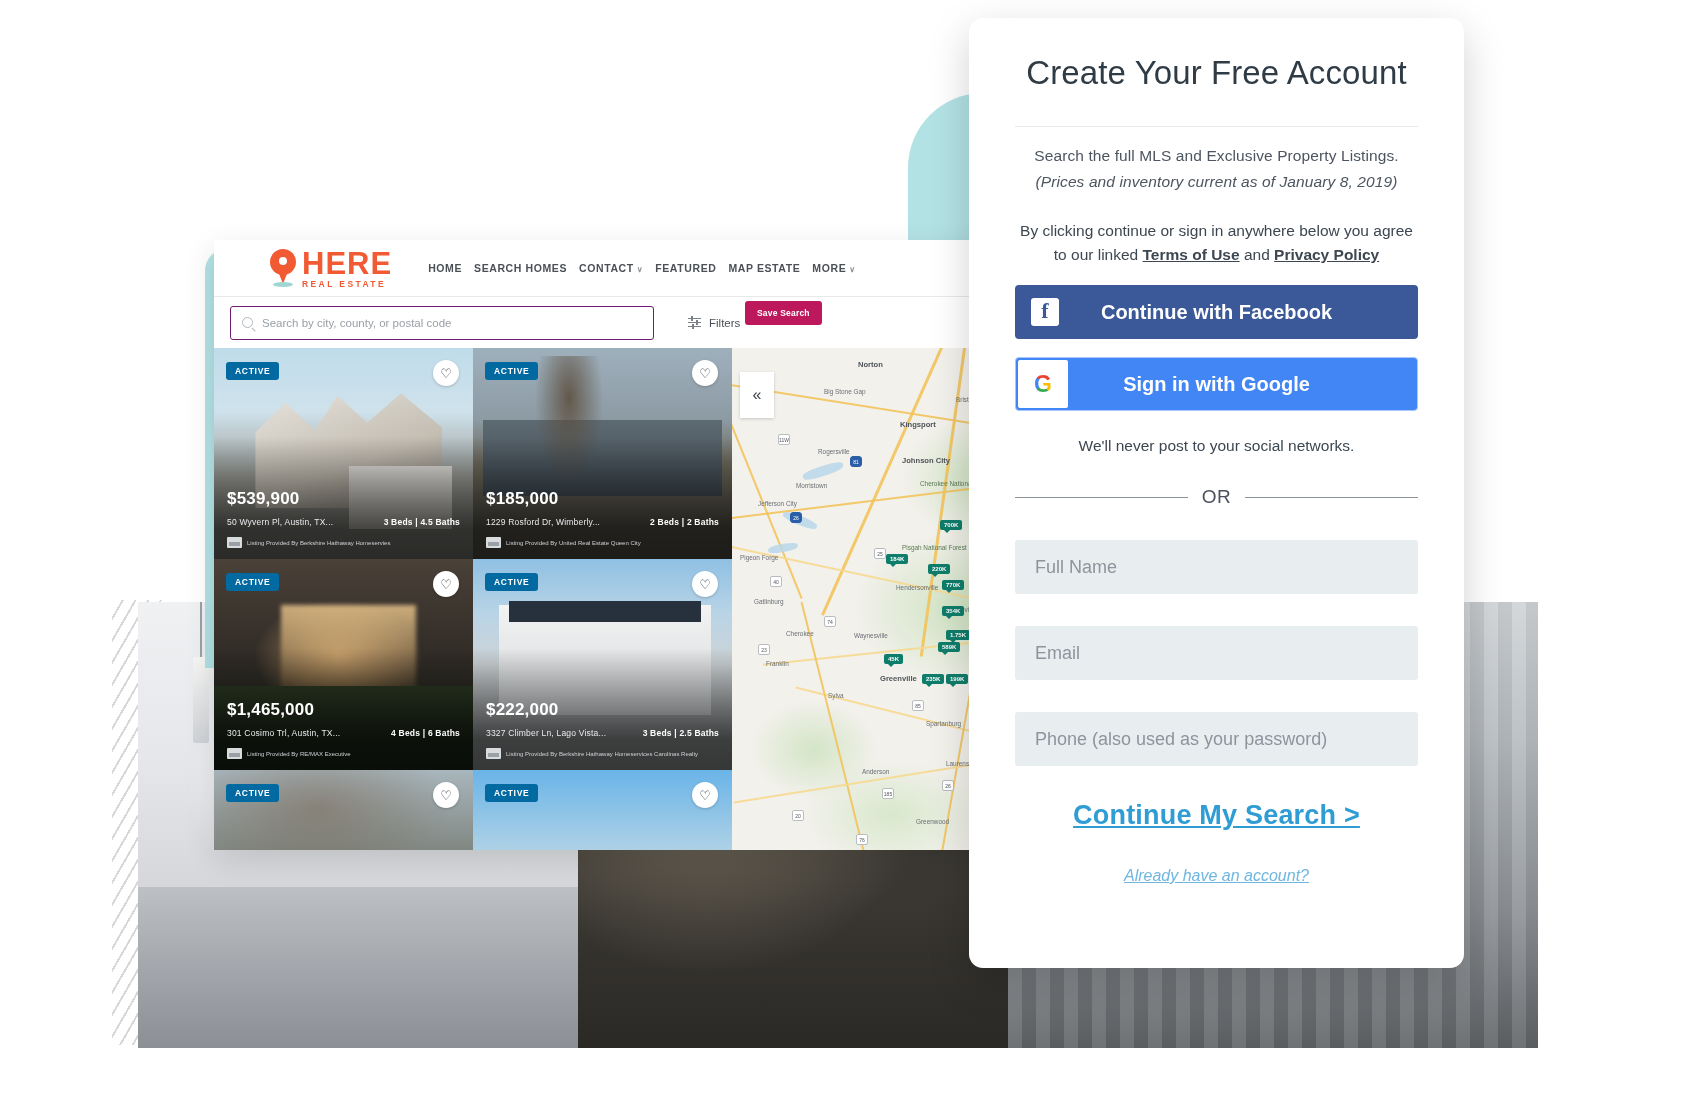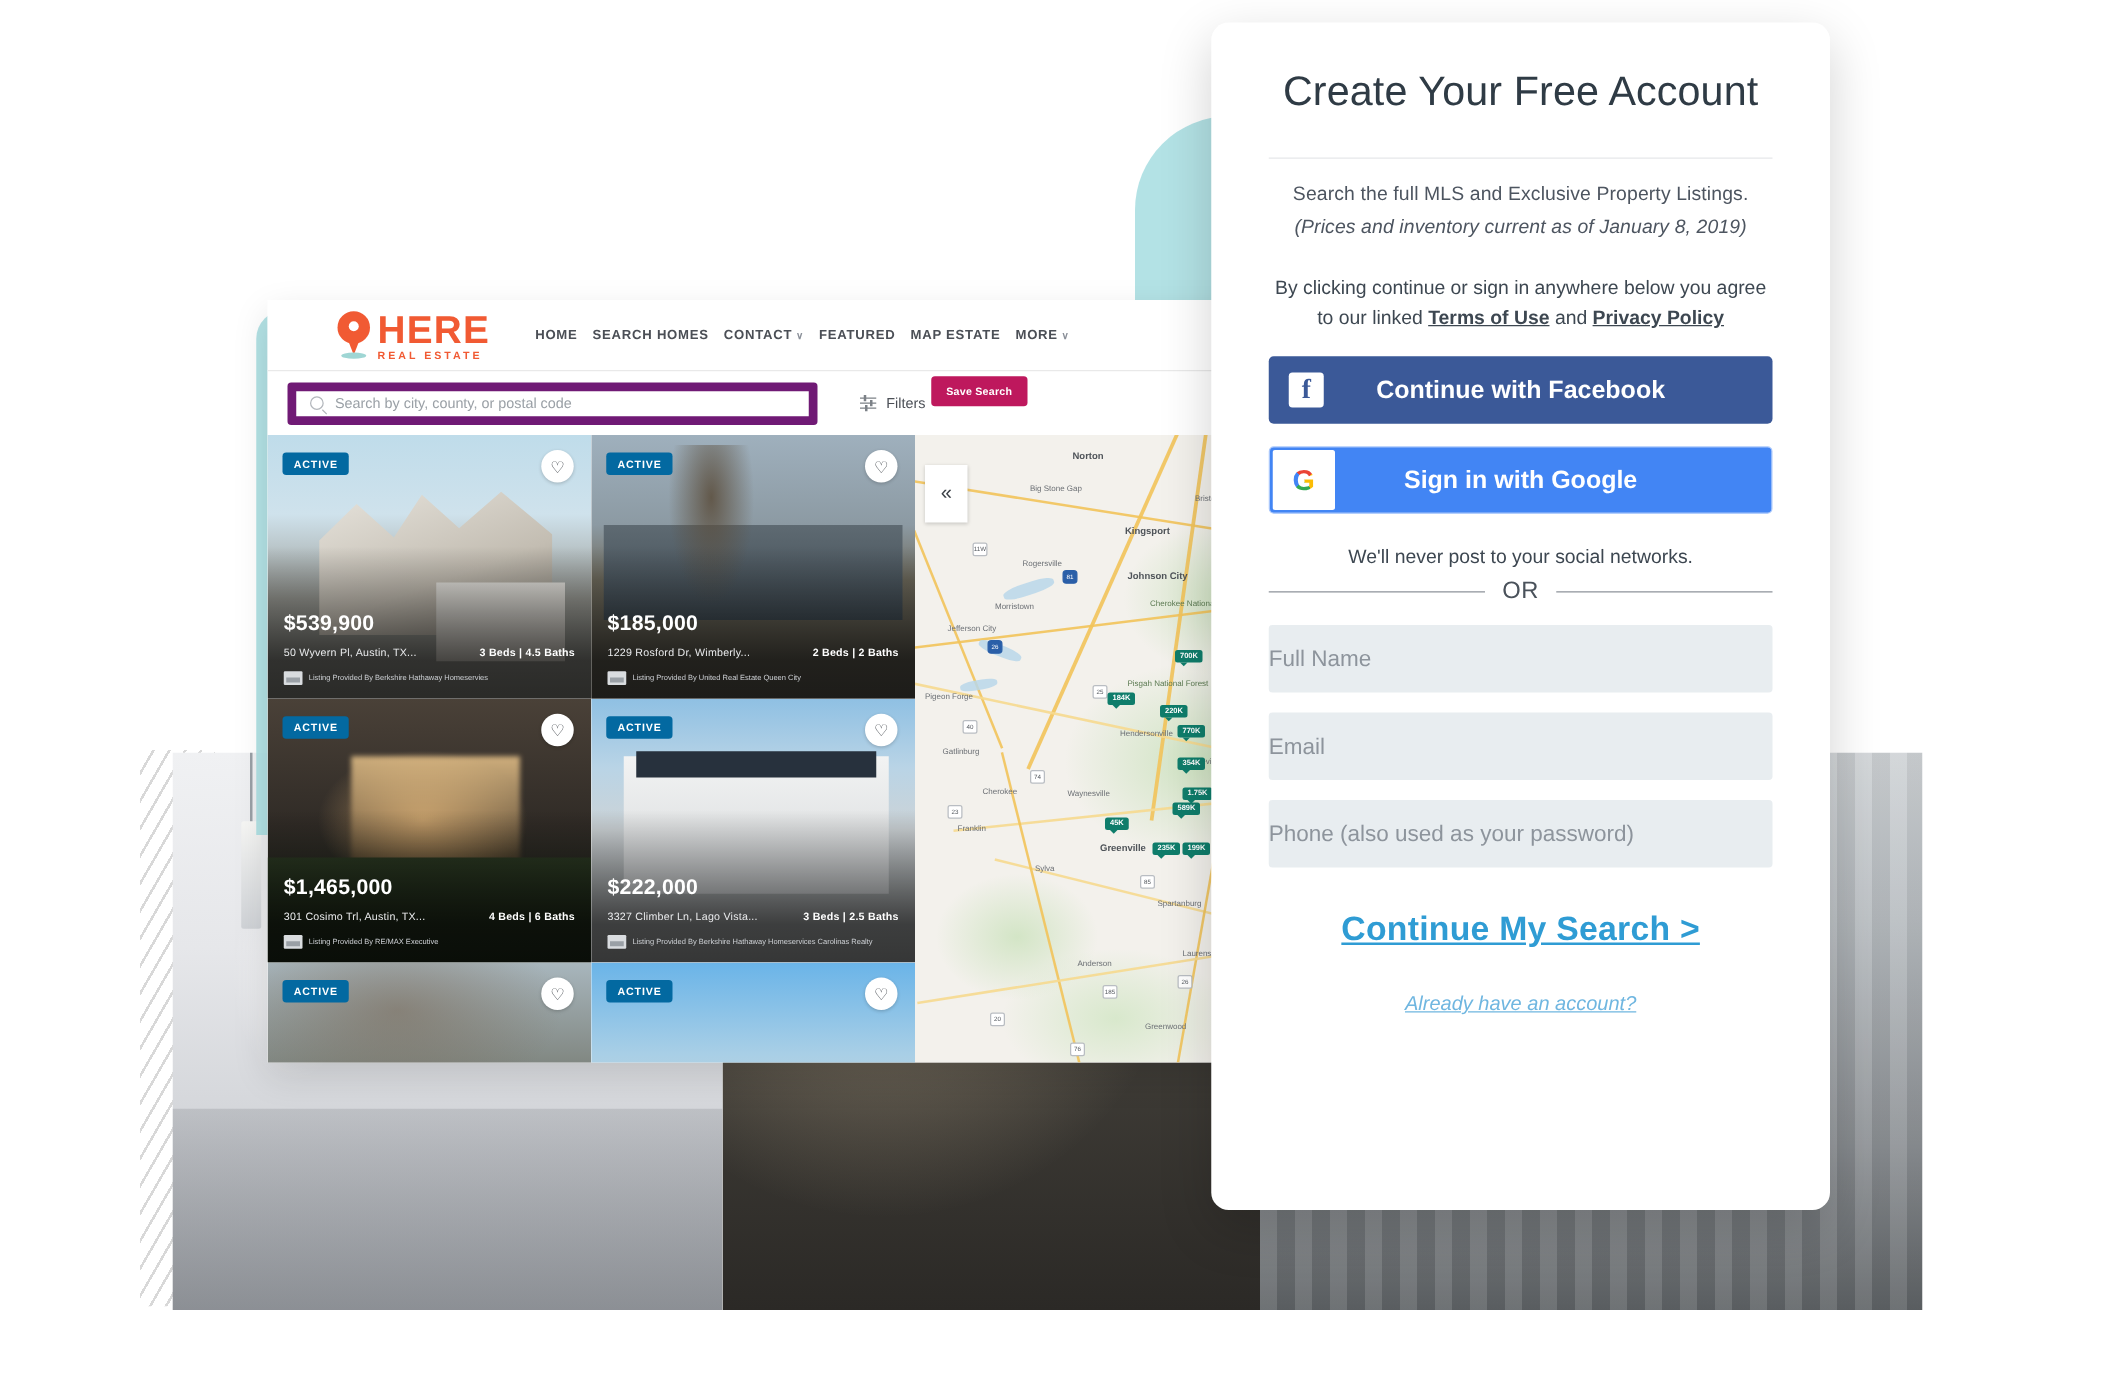--- a/index.html
+++ b/index.html
@@ -102,21 +102,21 @@
 
   .nav { display:flex; align-items:center; gap:12px; margin-left:36px; }
   .nav-item { font-size:10.5px; font-weight:700; letter-spacing:.6px; color:#4b4f56; cursor:pointer; white-space:nowrap; }
   .caret { font-size:8px; margin-left:3px; color:#8b9099; }
 
   .search-row {
     height:52px; border-top:1px solid #e9e9e9; display:flex; align-items:center;
     padding:0 0 0 16px; background:#fff; position:relative;
   }
   .search-box {
-    flex:none; width:424px; height:34px; border:7px solid #701a75; border-radius:3px;
+    flex:none; width:424px; height:34px; border:1px solid #701a75; border-radius:3px;
     display:flex; align-items:center; padding-left:11px; gap:9px; background:#fff;
   }
   .mag { width:11px; height:11px; border:1.4px solid #b3b7bc; border-radius:50%; position:relative; flex:none; }
   .mag:after { content:""; position:absolute; right:-4px; bottom:-3px; width:5px; height:1.4px; background:#b3b7bc; transform:rotate(45deg); }
   .search-ph { font-size:11.5px; color:#9aa0a6; }
   .filters-btn { display:flex; align-items:center; gap:8px; margin-left:34px; cursor:pointer; }
   .slider-icon { width:13px; height:12px; position:relative; flex:none; }
   .slider-icon i { position:absolute; left:0; width:13px; height:1.4px; background:#7c8187; }
   .slider-icon i:nth-child(1){ top:1px; } .slider-icon i:nth-child(2){ top:5px; } .slider-icon i:nth-child(3){ top:9px; }
   .slider-icon b { position:absolute; width:1.6px; height:5px; background:#7c8187; }
@@ -253,27 +253,27 @@
     display:flex; align-items:center; justify-content:center; border-radius:2px;
     font-size:23px; font-weight:700; font-family:"Liberation Sans", sans-serif;
     background-clip:padding-box;
   }
   .g-letter { background: conic-gradient(from -40deg, #ea4335 0 25%, #fbbc05 25% 50%, #34a853 50% 75%, #4285f4 75% 100%);
       -webkit-background-clip:text; background-clip:text; color:transparent; }
   .g-btn span.lbl { color:#fff; font-size:20px; font-weight:700; }
 
   .never-post { text-align:center; font-size:15.5px; color:#3d4751; margin-top:26px; }
 
-  .or-row { display:flex; align-items:center; margin-top:7px; }
+  .or-row { display:flex; align-items:center; margin-top:31px; }
   .or-line { flex:1; height:1px; background:#8d939a; }
   .or-text { font-size:19px; color:#4a525b; padding:0 14px; letter-spacing:.5px; }
 
   .field {
-    margin-top:16px; height:54px; background:#e8edf0; border-radius:3px;
-    display:flex; align-items:center; padding-left:0; cursor:text;
+    margin-top:32px; height:54px; background:#e8edf0; border-radius:3px;
+    display:flex; align-items:center; padding-left:20px; cursor:text;
   }
   .field .fph { font-size:18px; color:#8d949c; }
 
   .continue-link {
     display:block; text-align:center; margin-top:34px; font-size:27px; font-weight:700;
     color:#2f9cd4; text-decoration:underline; cursor:pointer; letter-spacing:.2px;
   }
   .already-link {
     display:block; text-align:center; margin-top:36px; font-size:16px; font-style:italic;
     color:#6fb6e0; text-decoration:underline; cursor:pointer;

